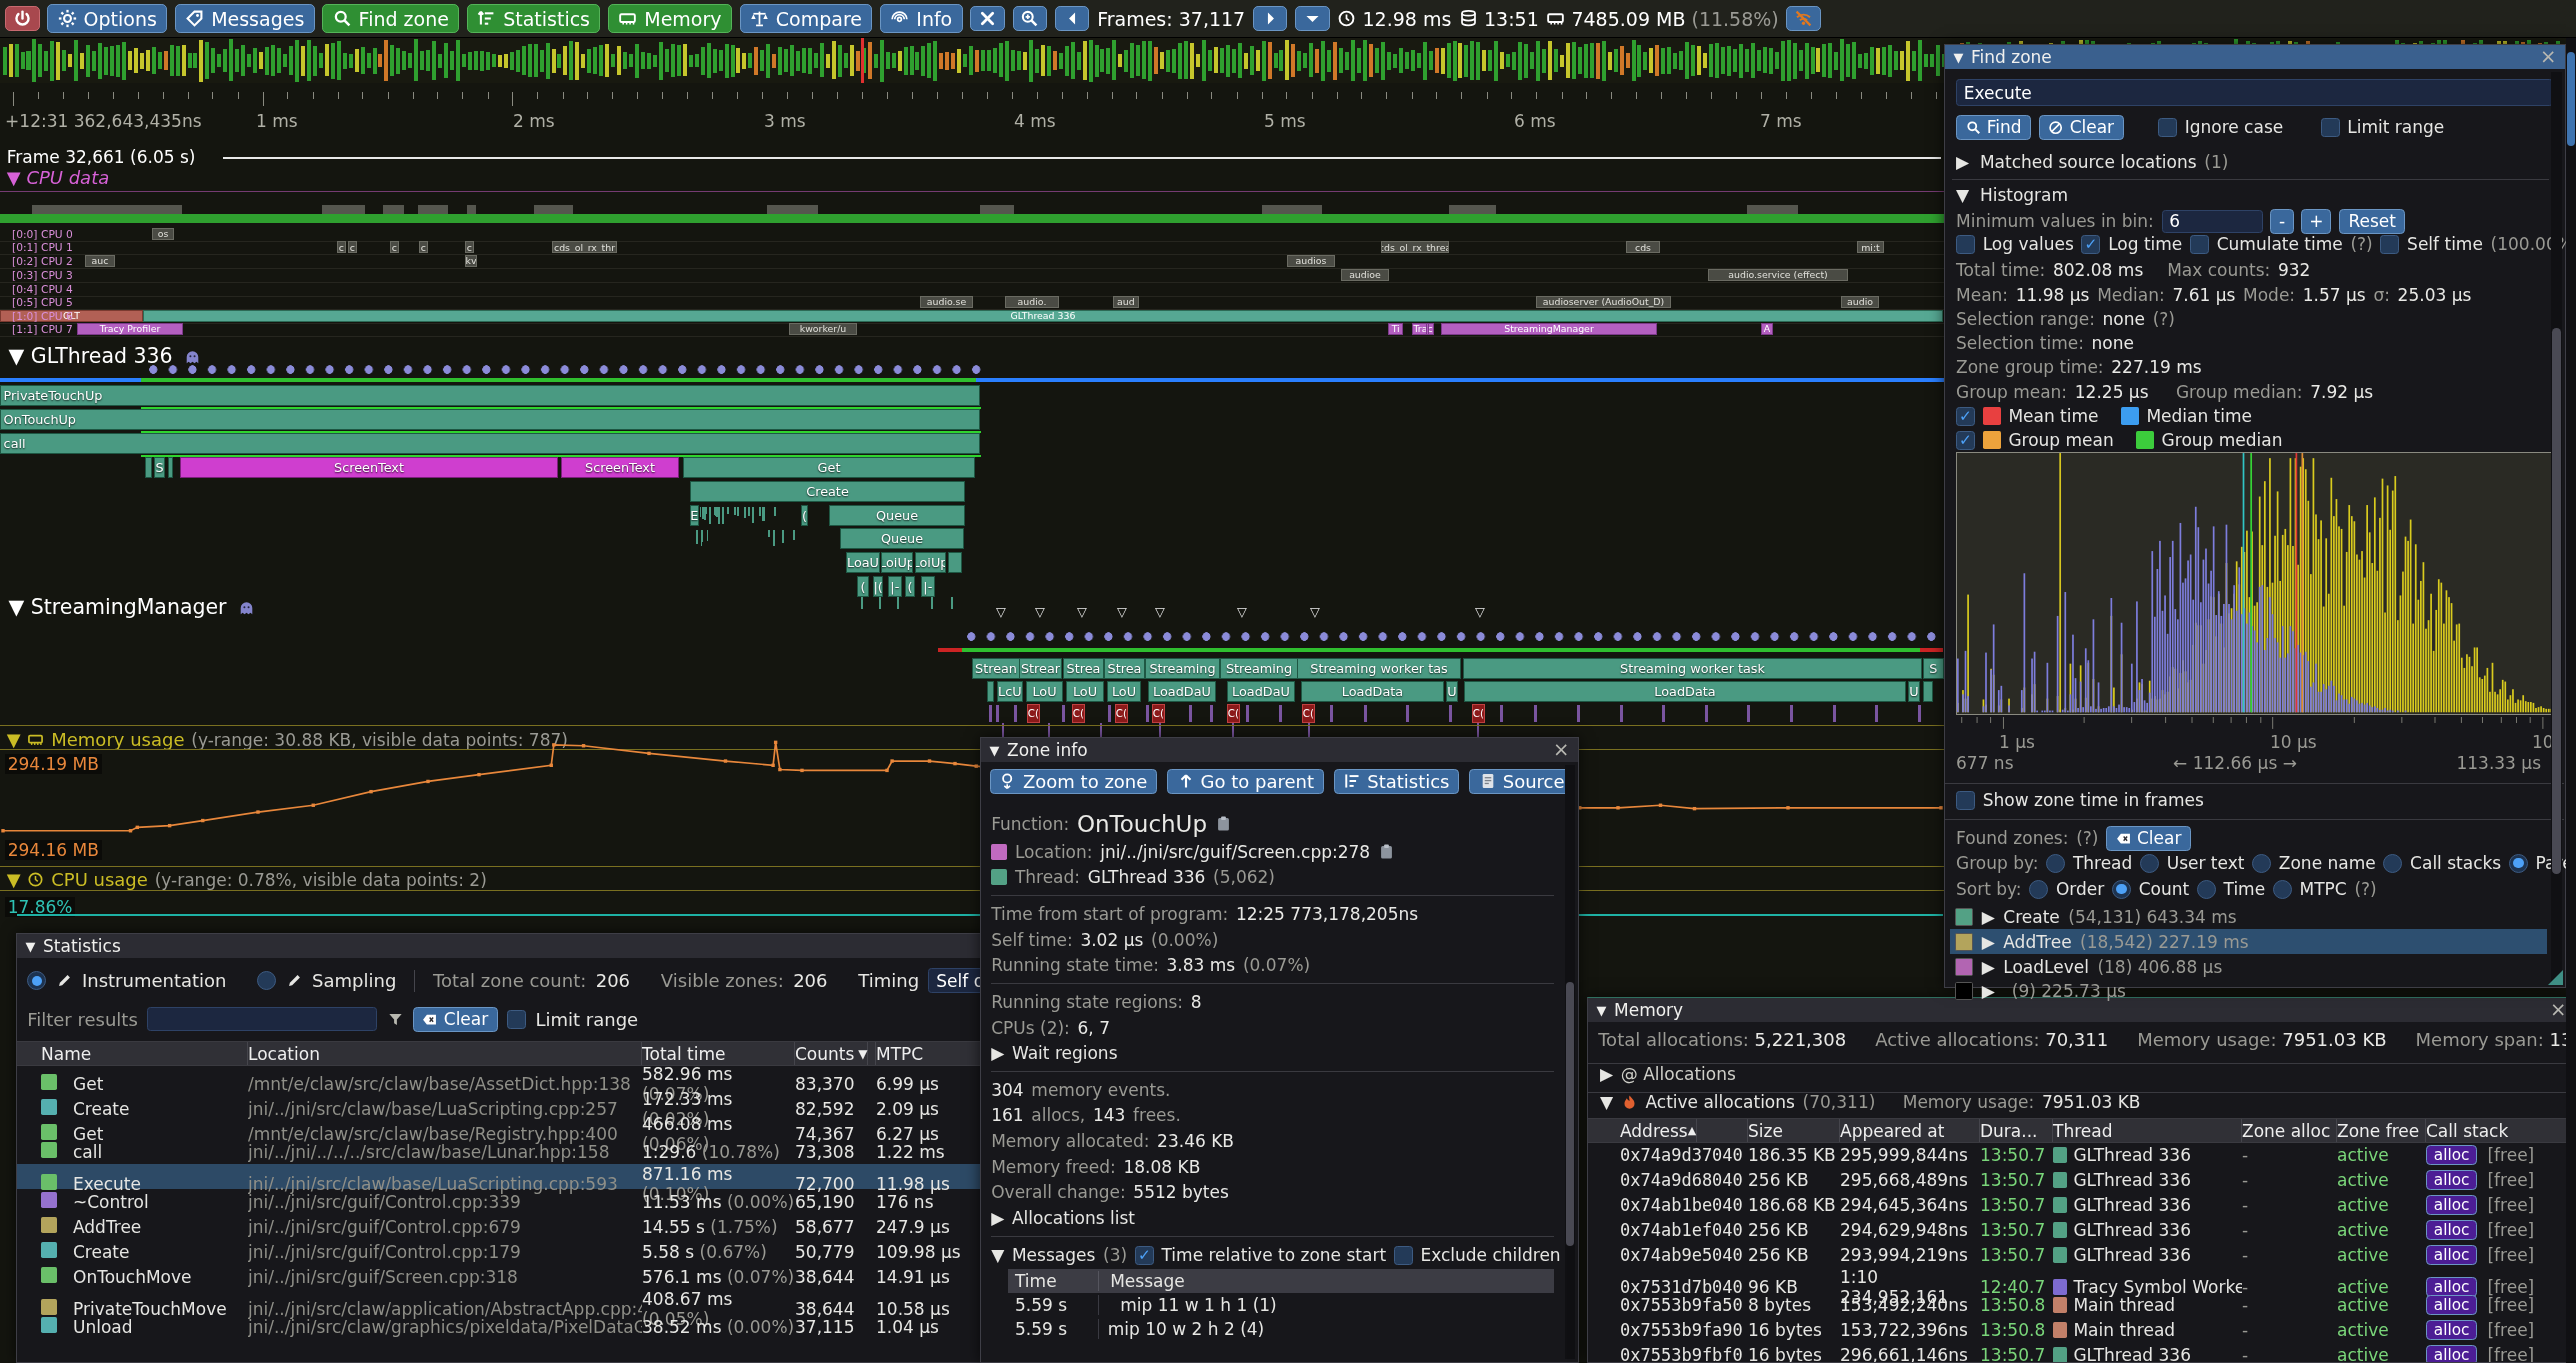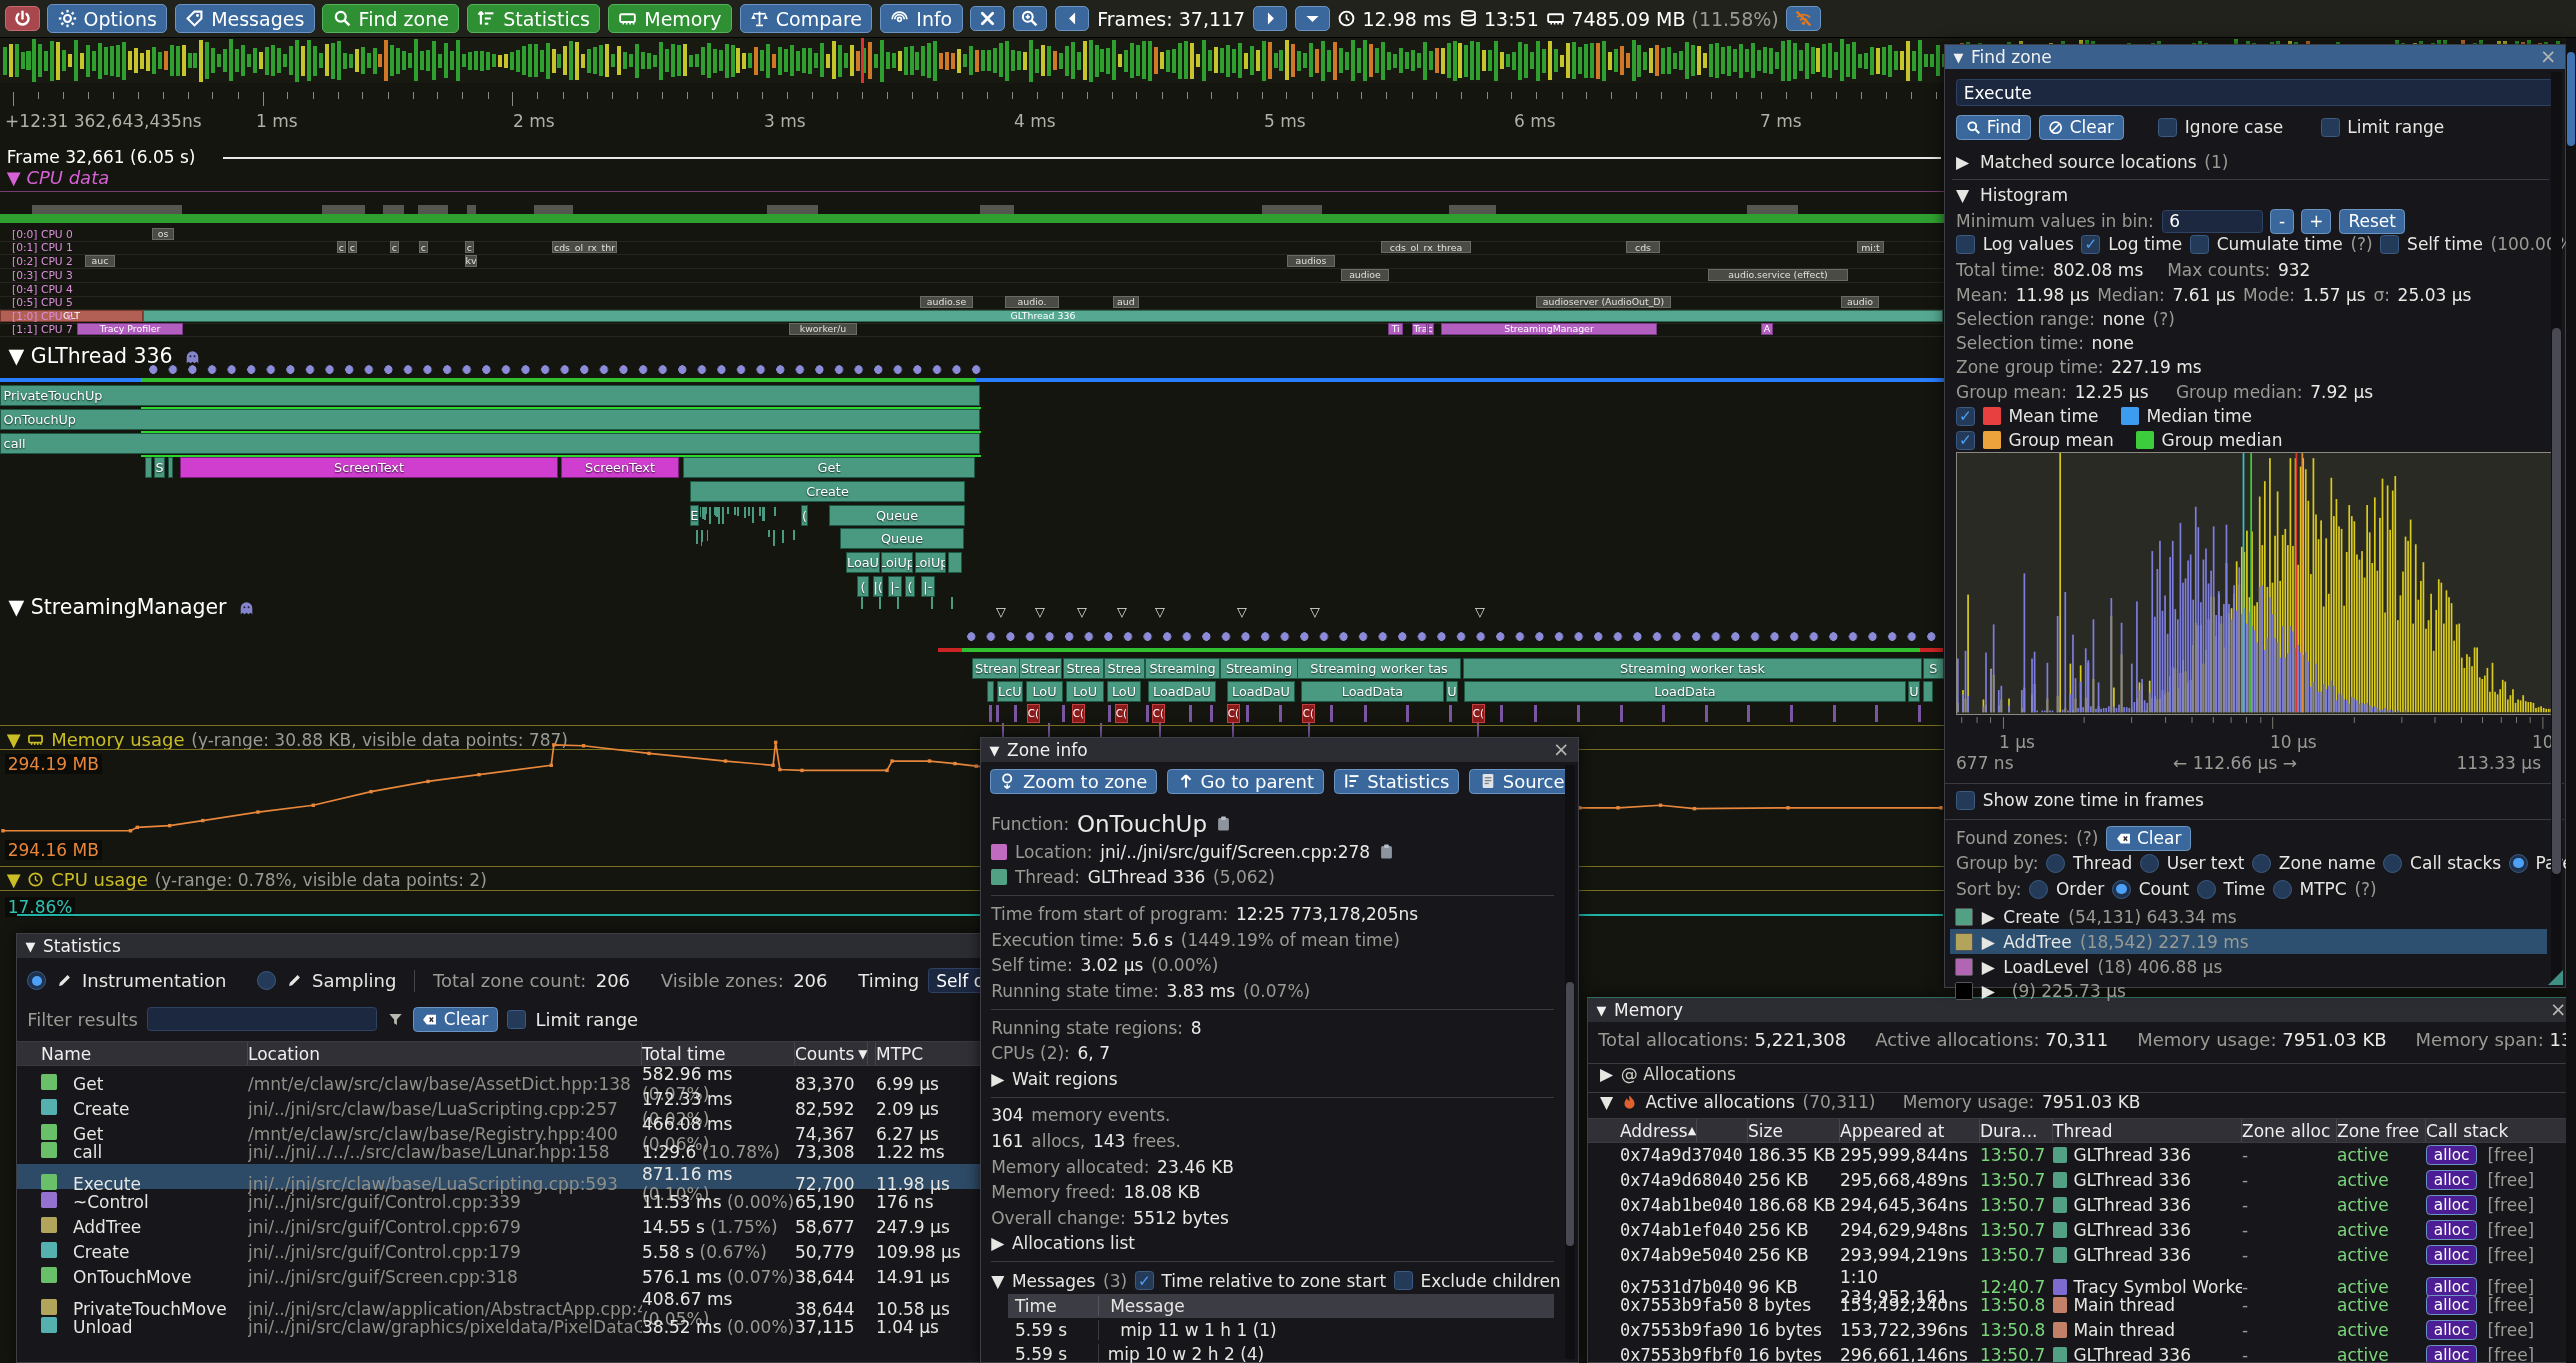--- a/index.html
+++ b/index.html
@@ -802,21 +802,21 @@
         <div class="core-blk " style="left: 152px; width: 22px;">os</div>
         <div class="core-label">[0:0] CPU 0</div>
       </div>
       <div class="core-row" style="top: 13.6px;">
         <div class="core-blk " style="left: 337px; width: 8.5px;">c</div>
         <div class="core-blk " style="left: 348px; width: 8.5px;">c</div>
         <div class="core-blk " style="left: 390px; width: 8.5px;">c</div>
         <div class="core-blk " style="left: 419px; width: 8.5px;">c</div>
         <div class="core-blk " style="left: 465px; width: 8.5px;">c</div>
         <div class="core-blk " style="left: 552px; width: 65px;">cds_ol_rx_thr</div>
-        <div class="core-blk " style="left: 1381px; width: 90px;">cds_ol_rx_threa</div>
+        <div class="core-blk " style="left: 1381px; width: 68px;">cds_ol_rx_threa</div>
         <div class="core-blk " style="left: 1626px; width: 34px;">cds</div>
         <div class="core-blk " style="left: 1857px; width: 27px;">mi:t</div>
         <div class="core-label">[0:1] CPU 1</div>
       </div>
       <div class="core-row" style="top: 27px;">
         <div class="core-blk " style="left: 85px; width: 30px;">auc</div>
         <div class="core-blk " style="left: 465px; width: 12px;">kv</div>
         <div class="core-blk " style="left: 1287px; width: 48px;">audios</div>
         <div class="core-label">[0:2] CPU 2</div>
       </div>
@@ -1298,25 +1298,20 @@
         <div class="line" style="height: 25.6px;">
           <span class="sw" style="background:#53a185"></span>
           <span class="dim">Thread:</span>
           <span class="white" style="">GLThread 336</span>
           <span class="dim">(5,062)</span>
         </div>
         <div class="sep"></div>
         <div class="line" style="height: 25.6px;">
           <span class="dim">Time from start of program:</span>
           <span class="white" style="">12:25 773,178,205ns</span>
-        </div>
-        <div class="line" style="height: 25.6px;">
-          <span class="dim">Execution time:</span>
-          <span class="white" style="">5.6 s</span>
-          <span class="dim">(1449.19% of mean time)</span>
         </div>
         <div class="line" style="height: 25.6px;">
           <span class="dim">Self time:</span>
           <span class="white" style="">3.02 µs</span>
           <span class="dim">(0.00%)</span>
         </div>
         <div class="line" style="height: 25.6px;">
           <span class="dim">Running state time:</span>
           <span class="white" style="">3.83 ms</span>
           <span class="dim">(0.07%)</span>

